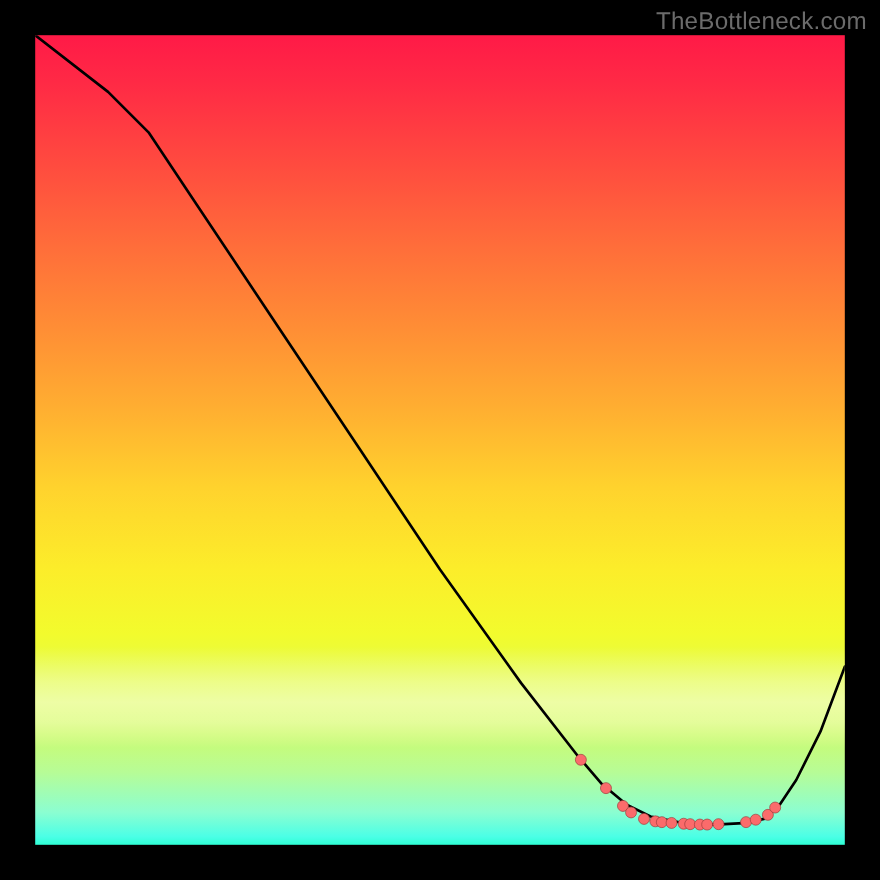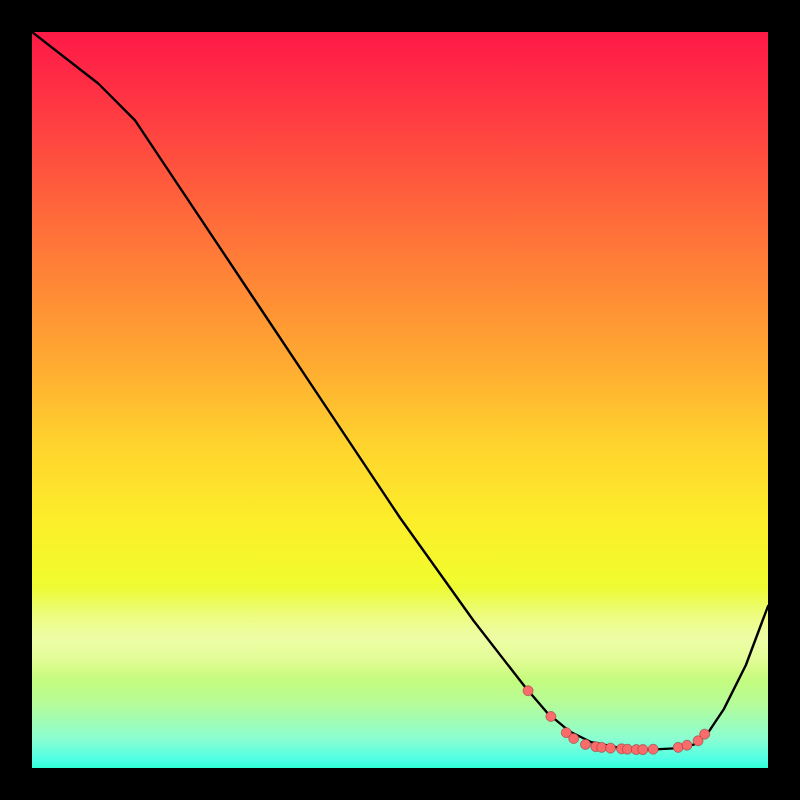--- a/index.html
+++ b/index.html
@@ -71,13 +71,14 @@
         <circle cx="604.26" cy="717.60" r="5.0" fill="#fa6b6b" stroke="#9a3a3a" stroke-width="0.6"></circle>
         <circle cx="610.88" cy="717.60" r="5.0" fill="#fa6b6b" stroke="#9a3a3a" stroke-width="0.6"></circle>
         <circle cx="621.18" cy="717.23" r="5.0" fill="#fa6b6b" stroke="#9a3a3a" stroke-width="0.6"></circle>
         <circle cx="646.21" cy="715.39" r="5.0" fill="#fa6b6b" stroke="#9a3a3a" stroke-width="0.6"></circle>
         <circle cx="655.04" cy="713.18" r="5.0" fill="#fa6b6b" stroke="#9a3a3a" stroke-width="0.6"></circle>
         <circle cx="666.08" cy="708.77" r="5.0" fill="#fa6b6b" stroke="#9a3a3a" stroke-width="0.6"></circle>
         <circle cx="672.70" cy="702.14" r="5.0" fill="#fa6b6b" stroke="#9a3a3a" stroke-width="0.6"></circle>
       </g>
   </svg>
 
+  <div class="watermark">TheBottleneck.com</div>
 </div>
 
 </body></html>

